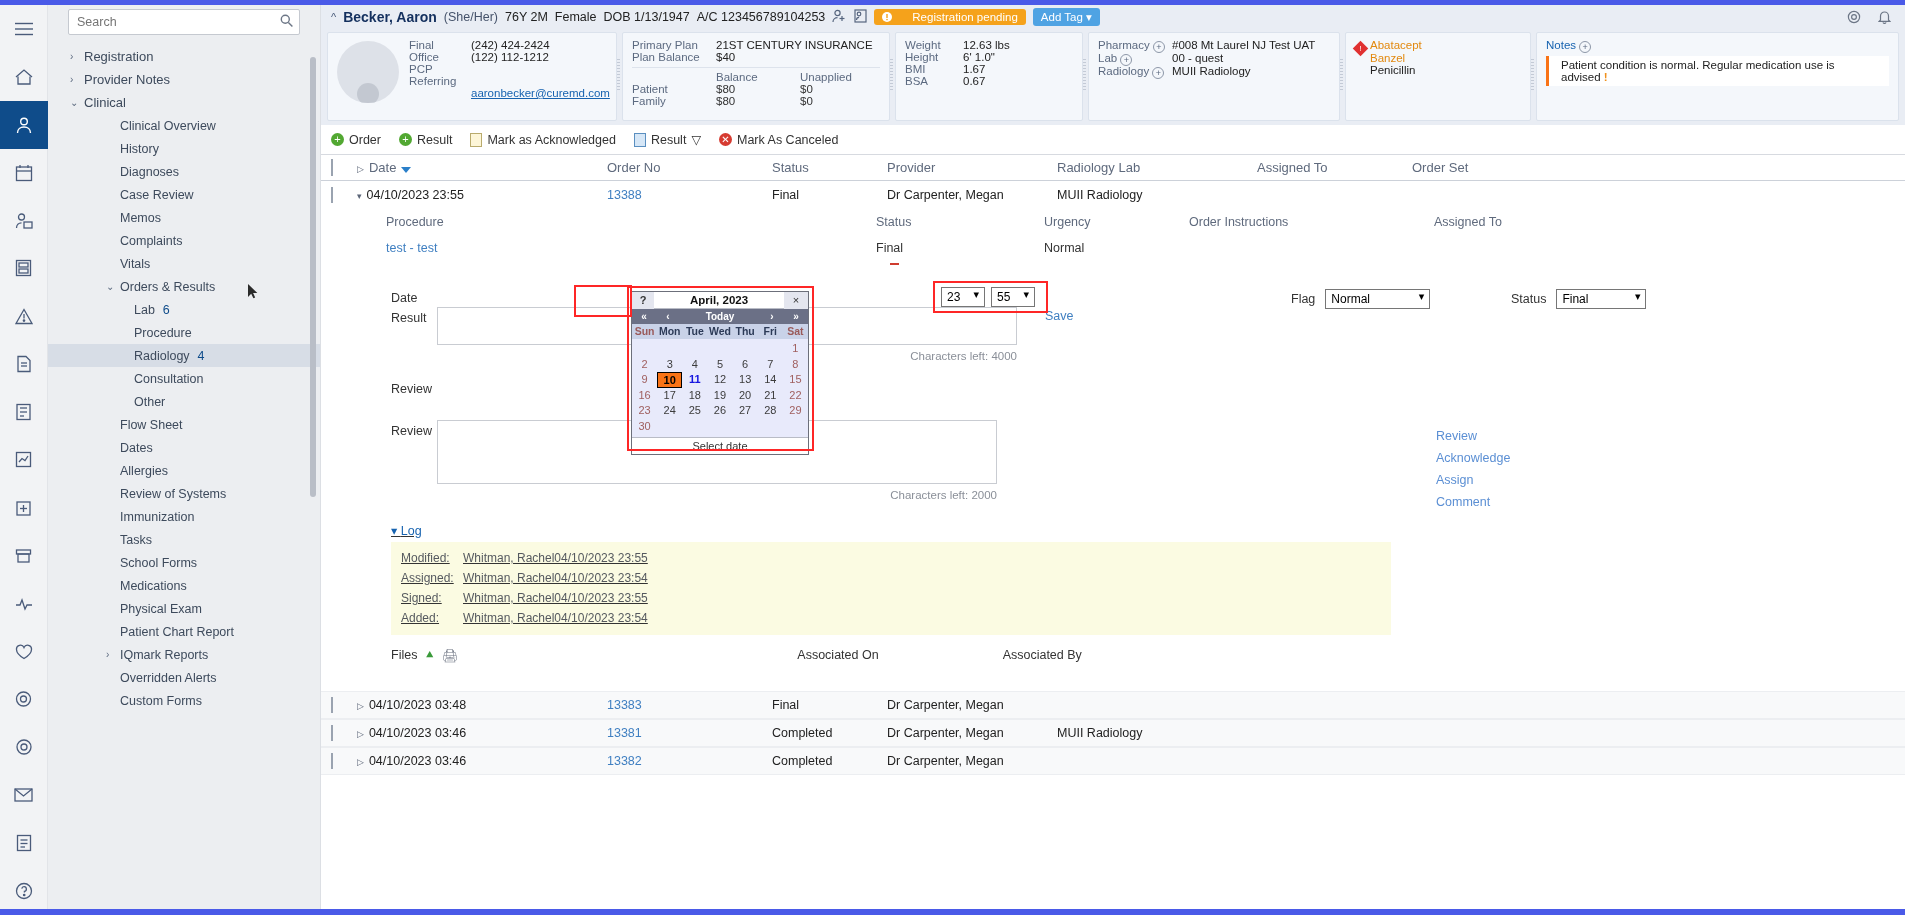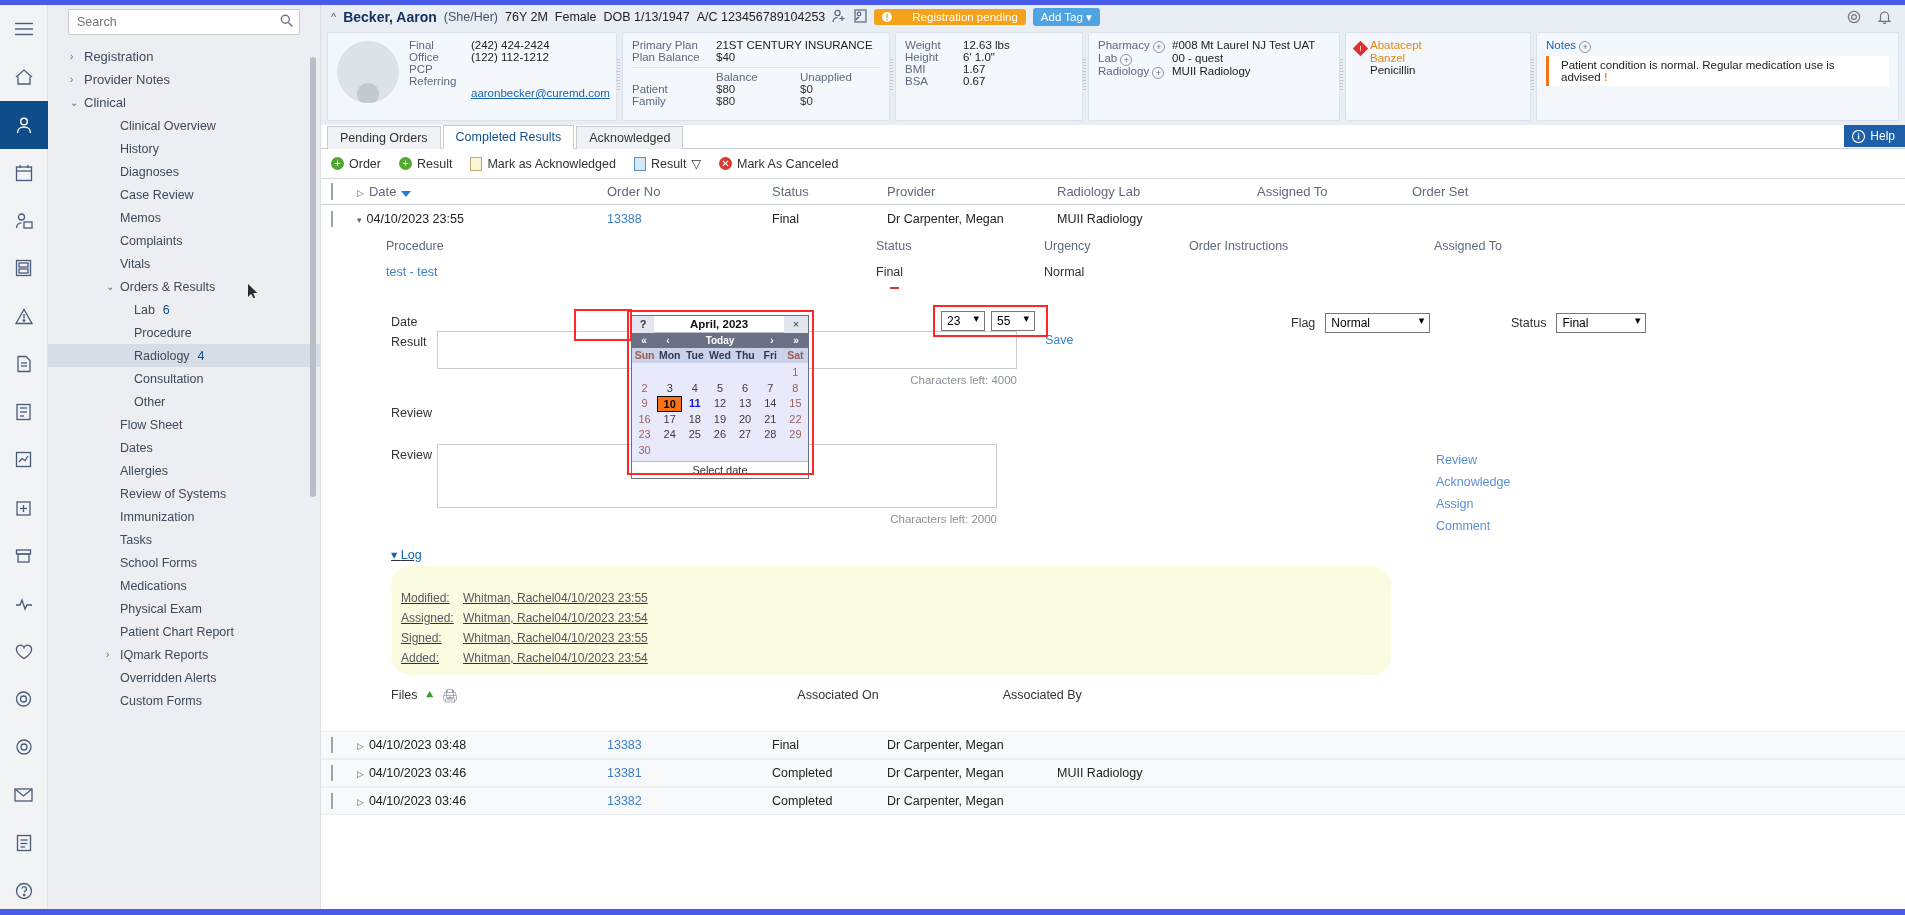--- a/index.html
+++ b/index.html
@@ -212,21 +212,21 @@
   .cal-week span { width:25.4px; text-align:center; font-size:11px; line-height:15.5px; color:#3c3c3c; cursor:pointer; }
   .cal-week span.we { color:#a06060; }
   .cal-week span.today-d { border:1px solid #000; background:#f97316; font-weight:bold; line-height:14px; color:#000; }
   .cal-week span.sel-d { color:#1515e0; font-weight:bold; }
   .cal-foot { height:17px; background:#fff; border-top:1px solid #b9bcc6; text-align:center;
     line-height:17px; font-size:11px; color:#333; cursor:pointer; }
 
   
   .logwrap { margin-top:22px; padding-left:70px;text-decoration:underline; }
   .logtitle { color:#1763b0; font-size:12.5px; margin-bottom:4px; }
-  .logbox { background:#fbfbe2; padding:22px 0 7px 10px; width:1000px;border-radius:19px; }
+  .logbox { background:#fbfbe2; padding:6px 0 7px 10px; width:1000px; }
   .logrow { display:flex; font-size:12px; color:#55595f; height:20px; align-items:center; }
   .logrow .lk { width:62px; flex:none; }
   .files { display:flex; align-items:center; gap:7px; margin-top:12px; padding-left:70px; font-size:12.5px; color:#333; }
   .upicon { color:#3a9a3a; font-size:13px; cursor:pointer; }
   .printicon { color:#6b7280; font-size:13px; cursor:pointer; }
   .botline { position:absolute; left:0; bottom:0; width:1905px; height:6px; background:#4a5ae8; }
 </style>
 </head>
 <body>
 
@@ -651,35 +651,20 @@
       <div class="card c6">
         <div style="color:#1763b0;"><span>Notes</span> <span class="plusicon">+</span></div>
         <div class="notebox"><span>Patient condition is normal. Regular medication use is advised</span> <span style="color:#f0901c;font-weight:bold;">!</span></div>
       </div>
 
     </div>
   </div>
 
   <div class="work">
 
-    <div style="position:relative;">
-      <div class="tabs" id="tabs">
-          <div class="tab">Pending Orders</div>
-          <div class="tab active">Completed Results</div>
-          <div class="tab">Acknowledged</div>
-        </div>
-      <div class="help-btn">
-        <svg width="13" height="13" viewBox="0 0 13 13">
-            <circle cx="6.5" cy="6.5" r="6" fill="none" stroke="#fff" stroke-width="1.1"></circle>
-            <rect x="5.9" y="5.2" width="1.3" height="4.2" fill="#fff"></rect>
-            <rect x="5.9" y="3.1" width="1.3" height="1.3" fill="#fff"></rect>
-          </svg>
-        <span>Help</span>
-      </div>
-    </div>
 
     <div class="toolbar">
       <div class="tb">
           <span class="cplus">+</span>
           <span>Order</span>
         </div>
       <div class="tb">
           <span class="cplus">+</span>
           <span>Result</span>
         </div>

